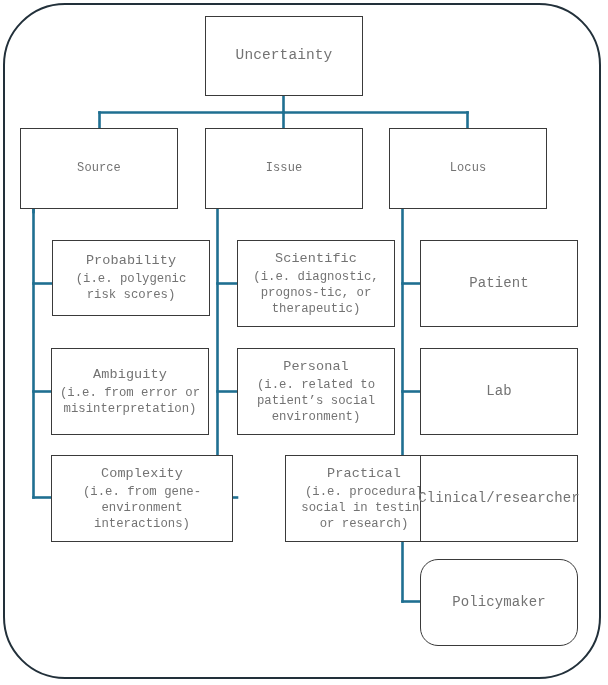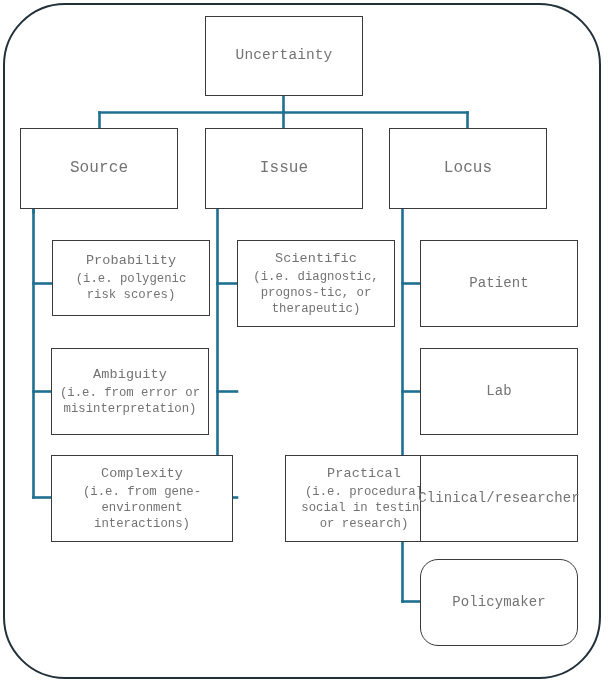--- a/index.html
+++ b/index.html
@@ -55,21 +55,21 @@
     font-size: 13.5px;
     letter-spacing: 0.1px;
   }
   .node .sub {
     font-size: 12.3px;
     letter-spacing: 0px;
     margin-top: 1px;
     padding: 0 6px;
   }
   .node.level1 .title { font-size: 14.5px; }
-  .node.level2 .title { font-size: 16px; }
+  .node.level2 .title { font-size: 12px; }
   .node.leaf-plain .title { font-size: 14px; }
 </style>
 </head>
 <body>
 
 <div id="figure">
 
   <div id="outer-frame"></div>
 
   <svg class="connectors" viewBox="0 0 608 685" xmlns="http://www.w3.org/2000/svg">
@@ -131,20 +131,24 @@
   <div class="node" style="left:51px; top:455px; width:182px; height:87px;">
     <span class="title">Complexity</span>
     <span class="sub">(i.e. from gene-environment interactions)</span>
   </div>
 
   <div class="node" style="left:237px; top:240px; width:158px; height:87px;">
     <span class="title">Scientific</span>
     <span class="sub">(i.e. diagnostic, prognos-tic, or therapeutic)</span>
   </div>
 
+  <div class="node" style="left:237px; top:348px; width:158px; height:87px;">
+    <span class="title">Personal</span>
+    <span class="sub">(i.e. related to patient’s social environment)</span>
+  </div>
 
   <div class="node" style="left:237px; top:455px; width:158px; height:87px;margin-left:48px;">
     <span class="title">Practical</span>
     <span class="sub">(i.e. procedural social in testing or research)</span>
   </div>
 
   <div class="node leaf-plain" style="left:420px; top:240px; width:158px; height:87px;">
     <span class="title">Patient</span>
   </div>
 

